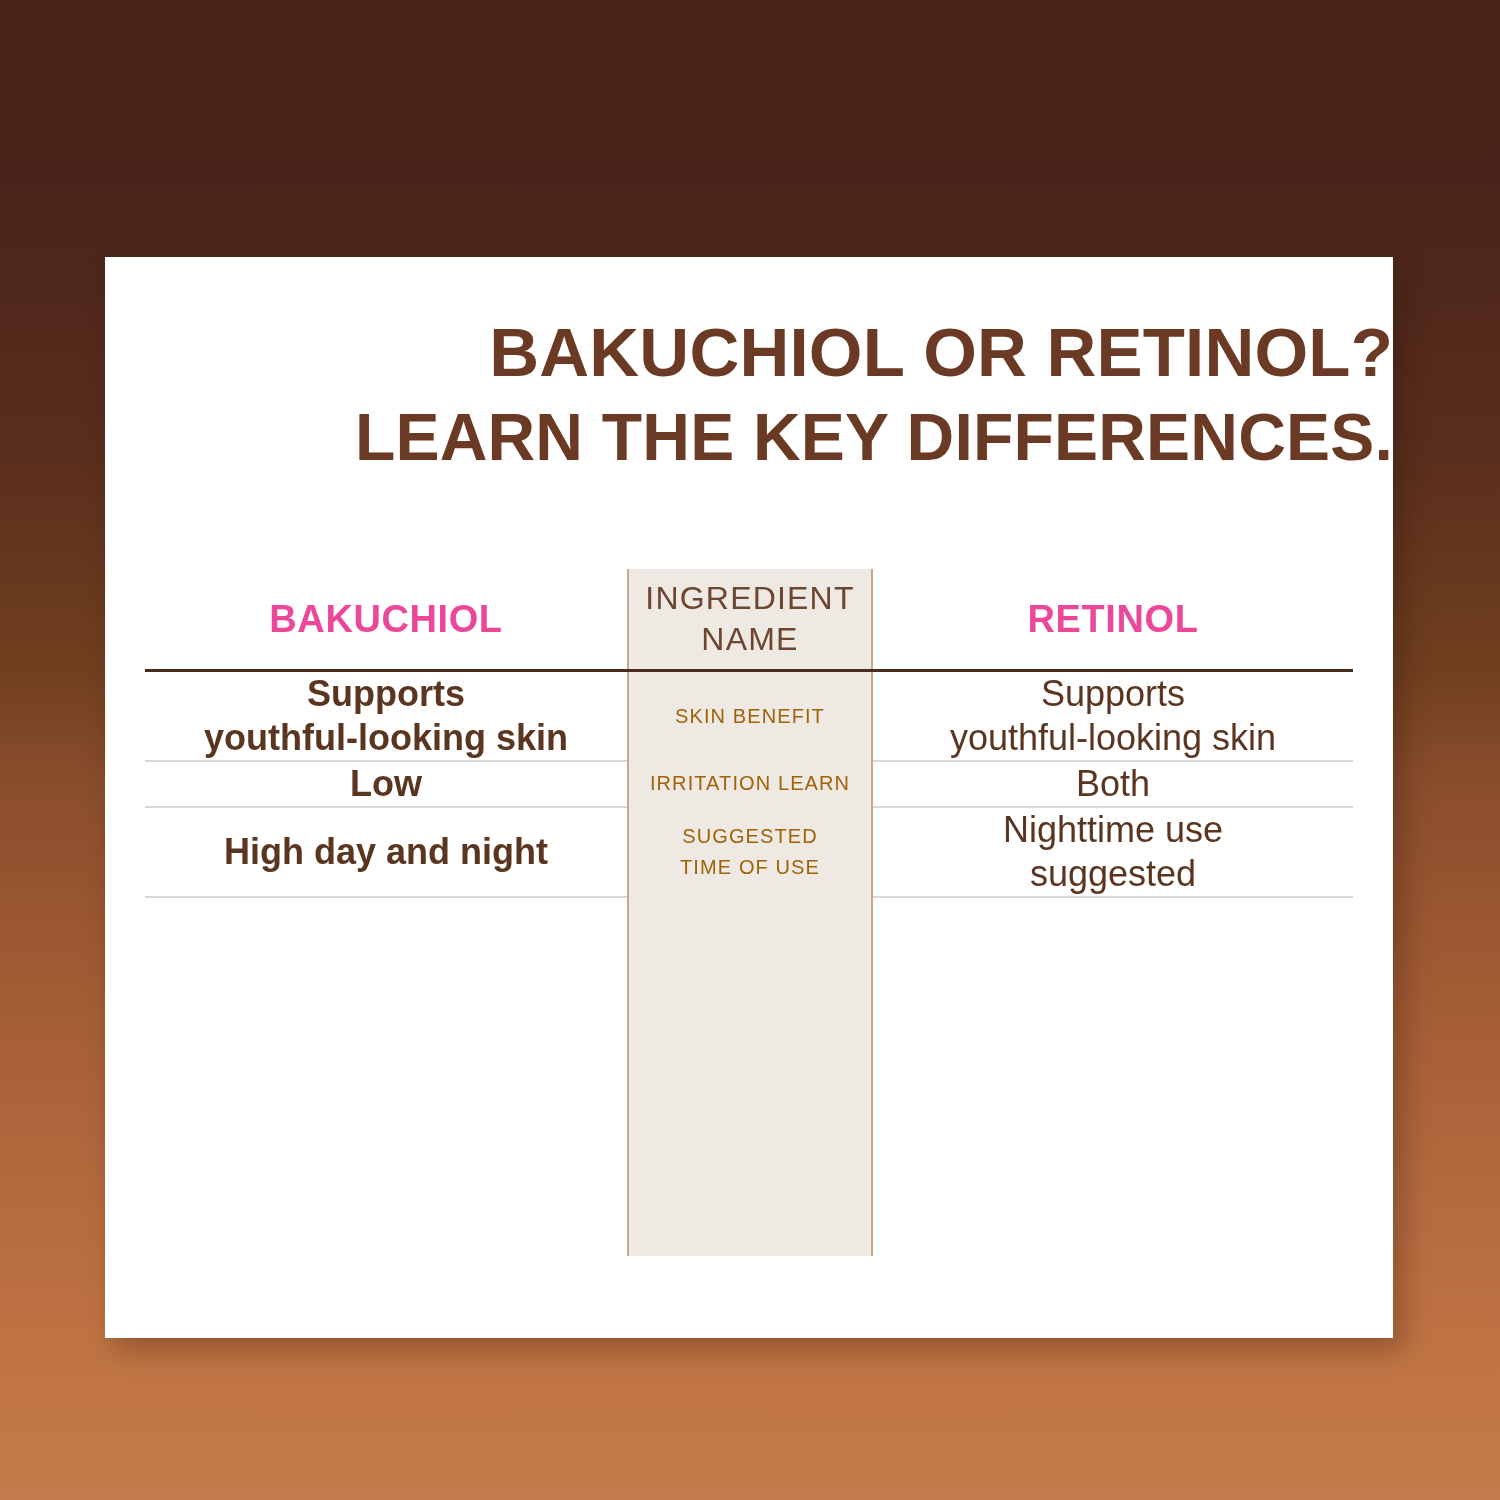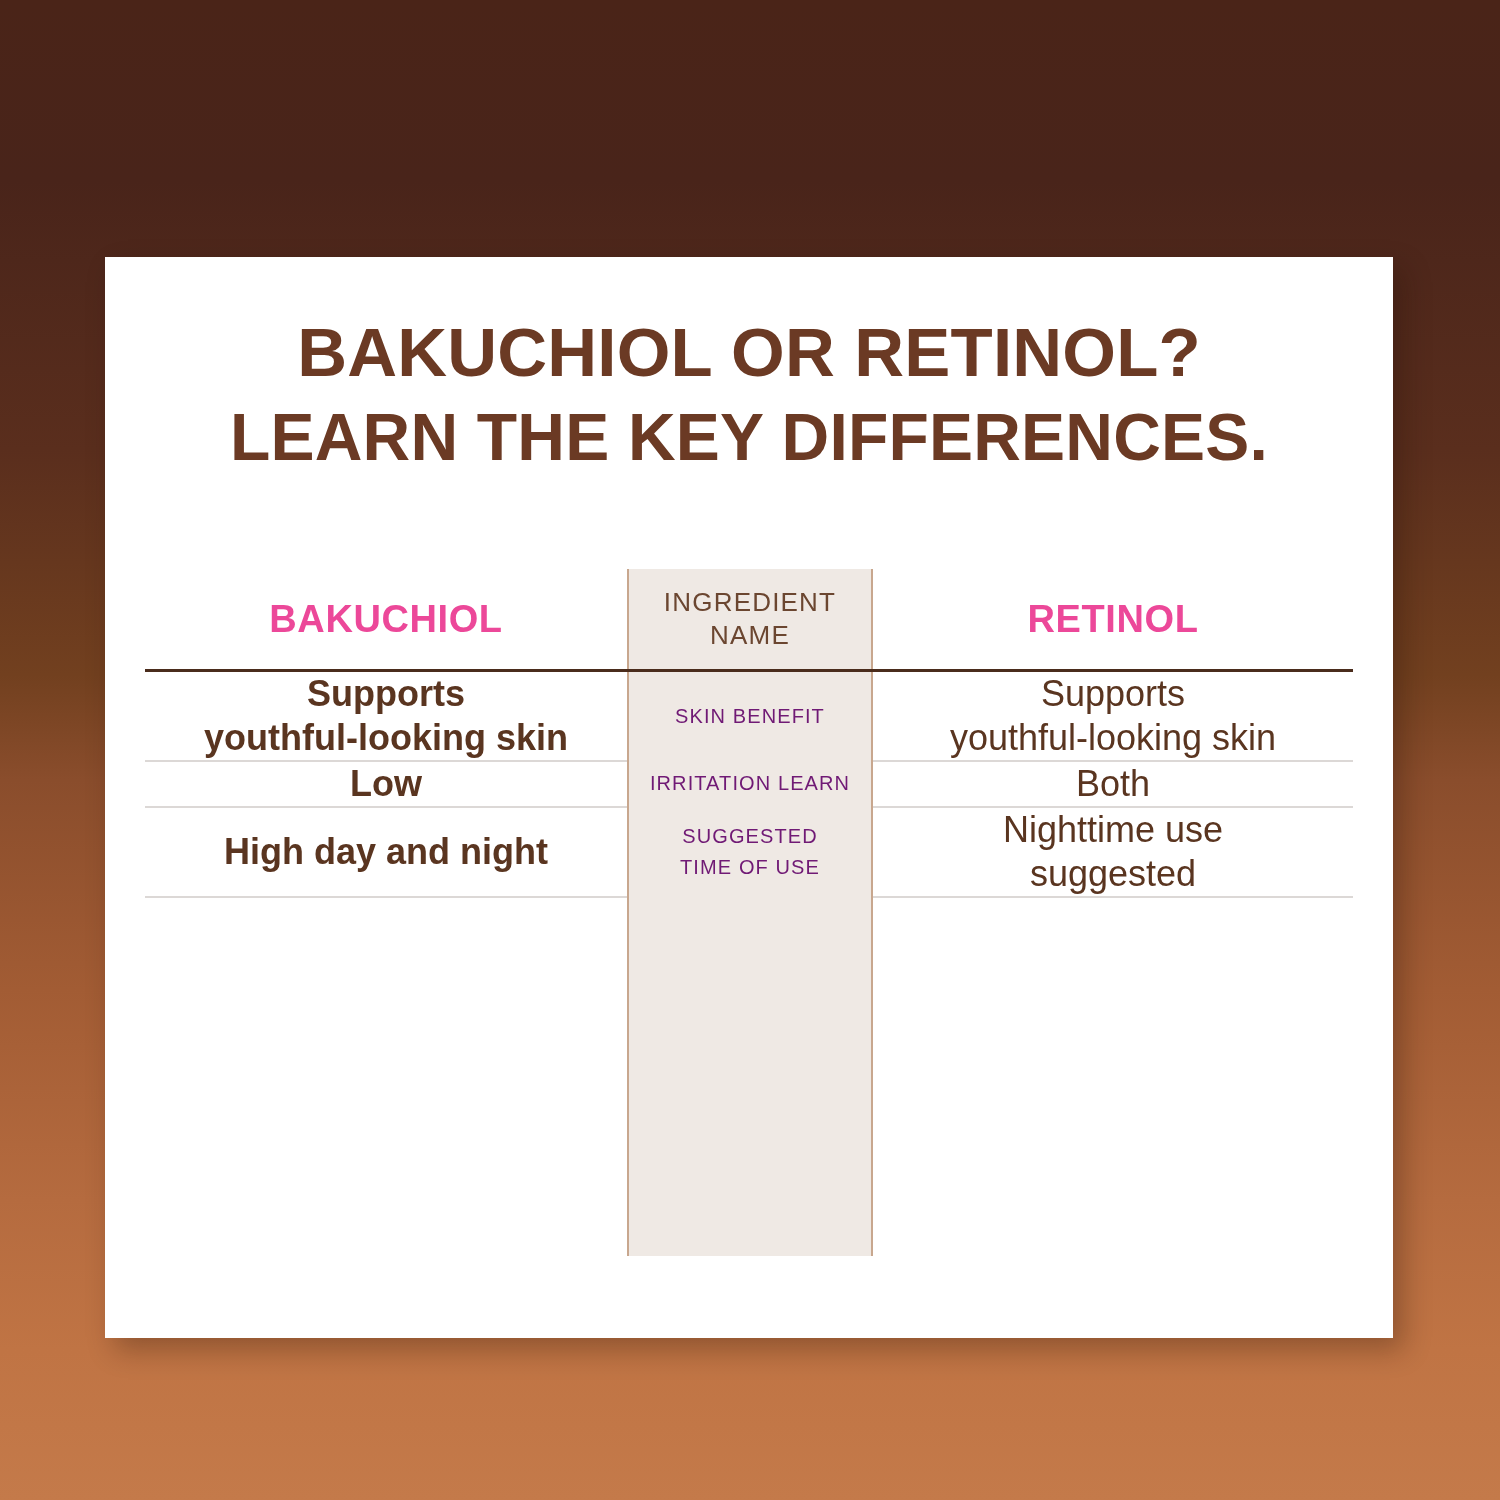--- a/index.html
+++ b/index.html
@@ -42,21 +42,21 @@
     background: #ffffff;
     box-shadow: 10px 12px 26px rgba(35, 15, 8, 0.30);
   }
 
   
   .heading-block {
     position: absolute;
     left: 0;
     top: 60px;
     width: 100%;
-    text-align: center;
+    text-align: right;
   }
 
   .title {
     margin: 0;
     font-size: 69px;
     line-height: 1.04;
     font-weight: 700;
     letter-spacing: 0.2px;
     color: #6b3a24;
     white-space: nowrap;
@@ -117,21 +117,21 @@
     height: 100px;
     font-size: 38px;
     font-weight: 700;
     letter-spacing: 0.6px;
     color: #ec4899;
     border-bottom: 3px solid #4a2c1c;
   }
 
   .hdr-mid {
     height: 100px;
-    font-size: 26px;
+    font-size: 32px;
     font-weight: 400;
     line-height: 1.28;
     letter-spacing: 1.2px;
     color: #6b4630;
     border-bottom: 3px solid #4a2c1c;
   }
 
   
   .cell-left {
     font-size: 36px;
@@ -149,21 +149,21 @@
     color: #5a3520;
     border-bottom: 2px solid #dcd8d6;
     padding: 26px 10px;
   }
 
   .cell-mid {
     font-size: 20px;
     font-weight: 400;
     line-height: 1.55;
     letter-spacing: 1.1px;
-    color: #701a75;
+    color: #a16207;
     padding: 26px 6px;
   }
 
   tr.last-row .cell-left,
   tr.last-row .cell-right {
     border-bottom: none;
   }
 </style>
 </head>
 <body>

